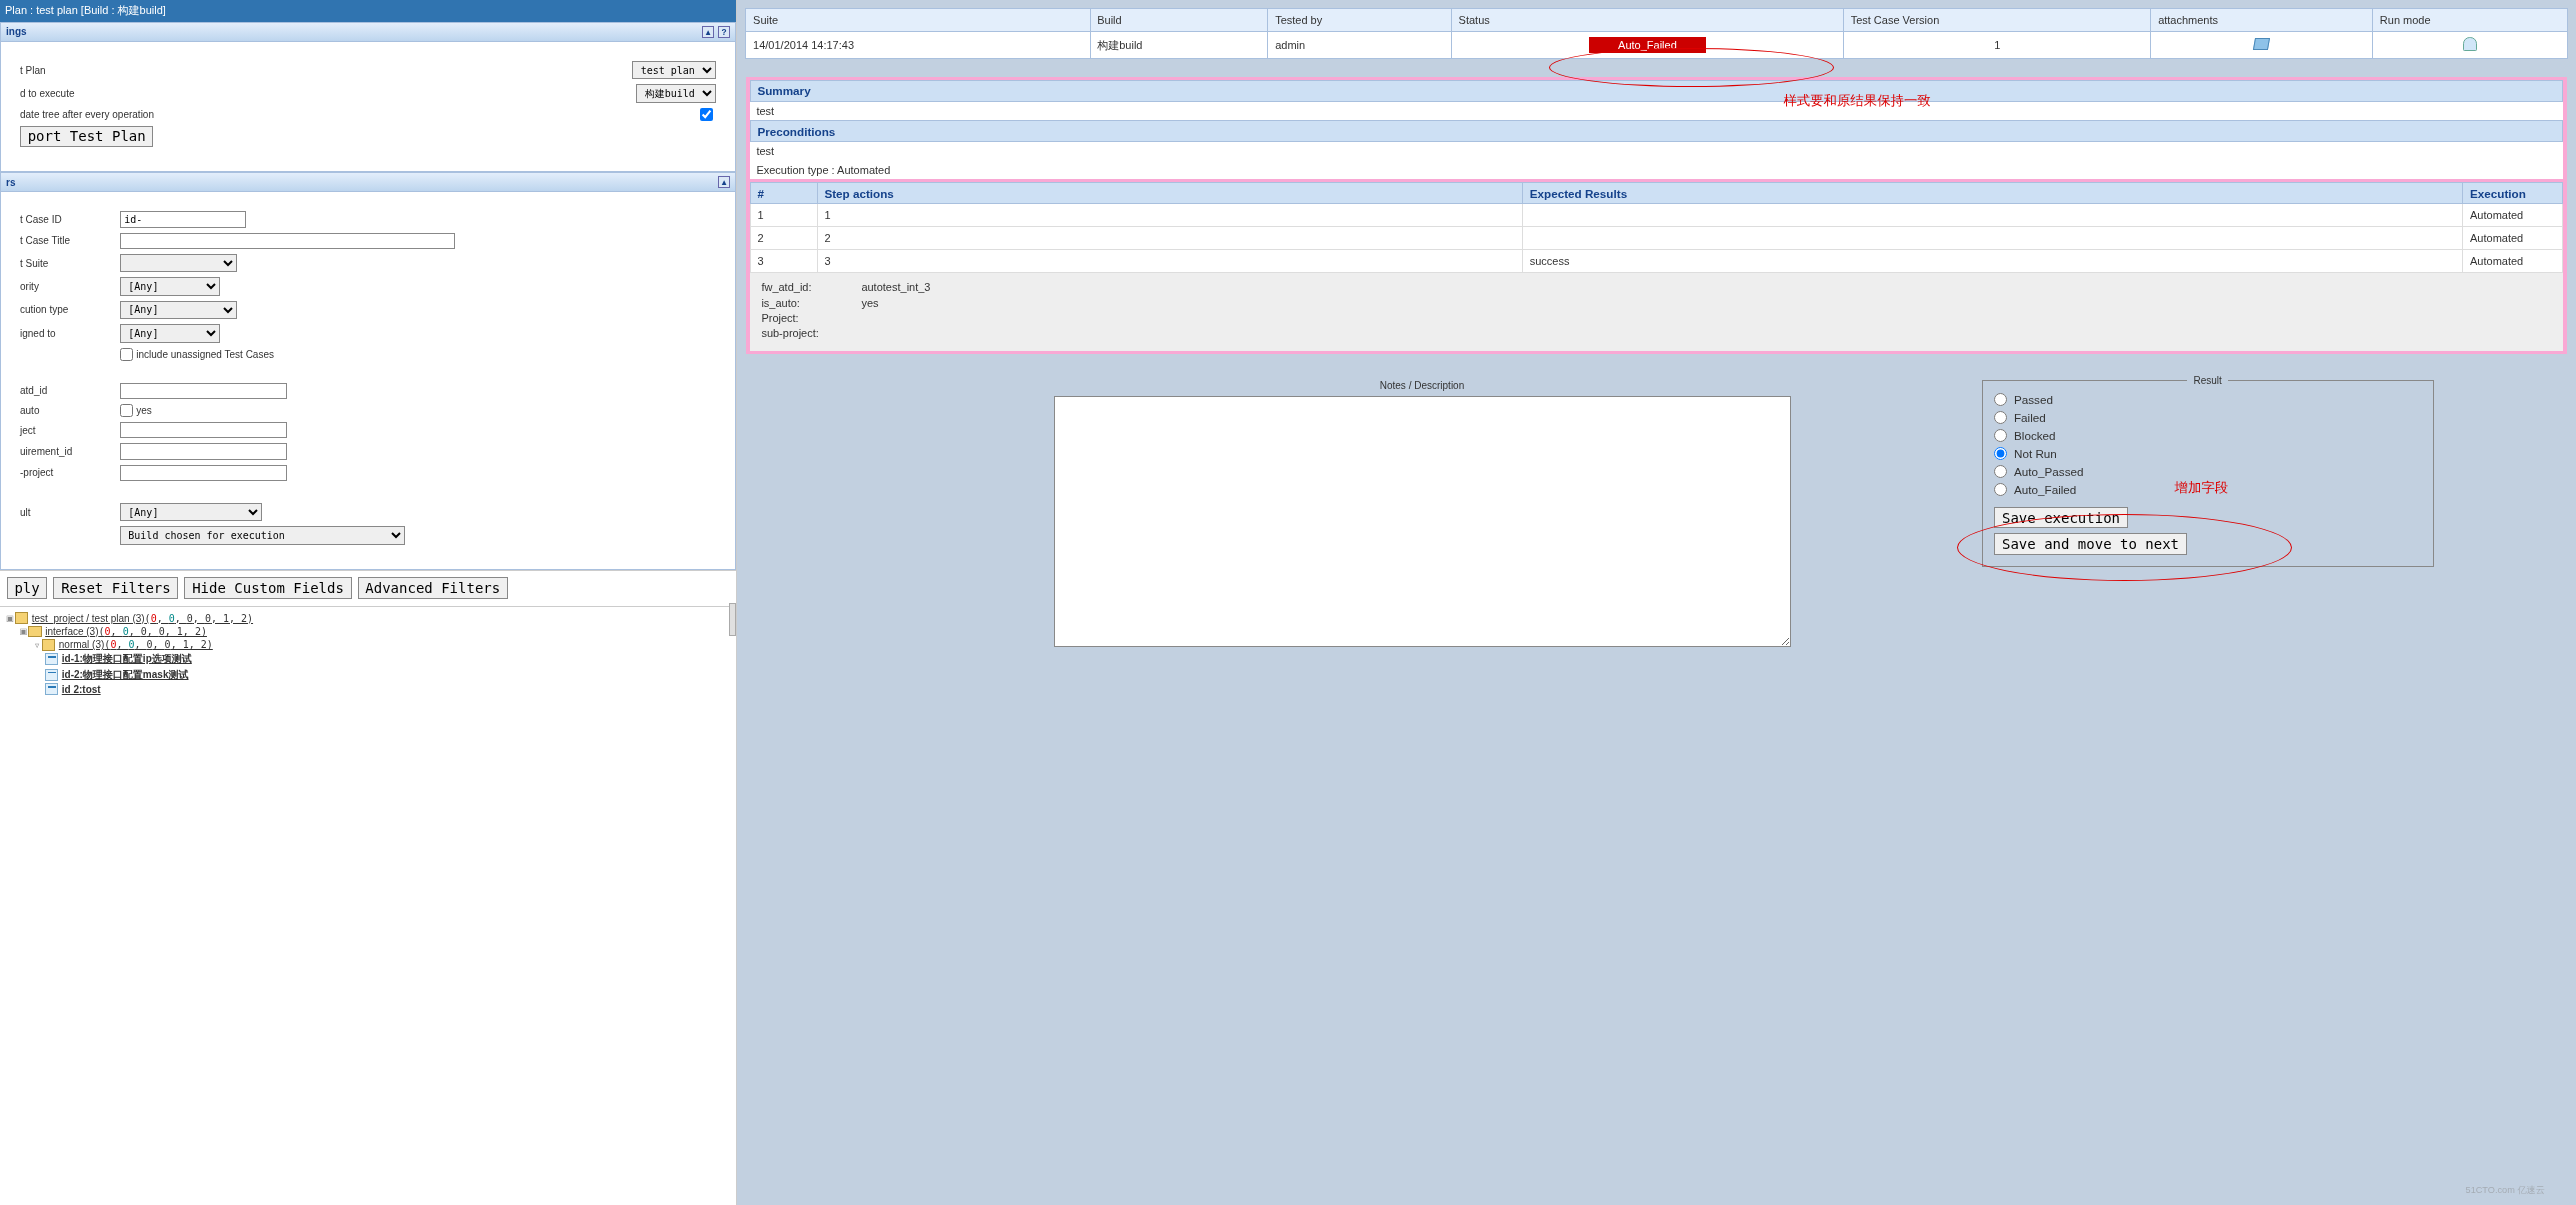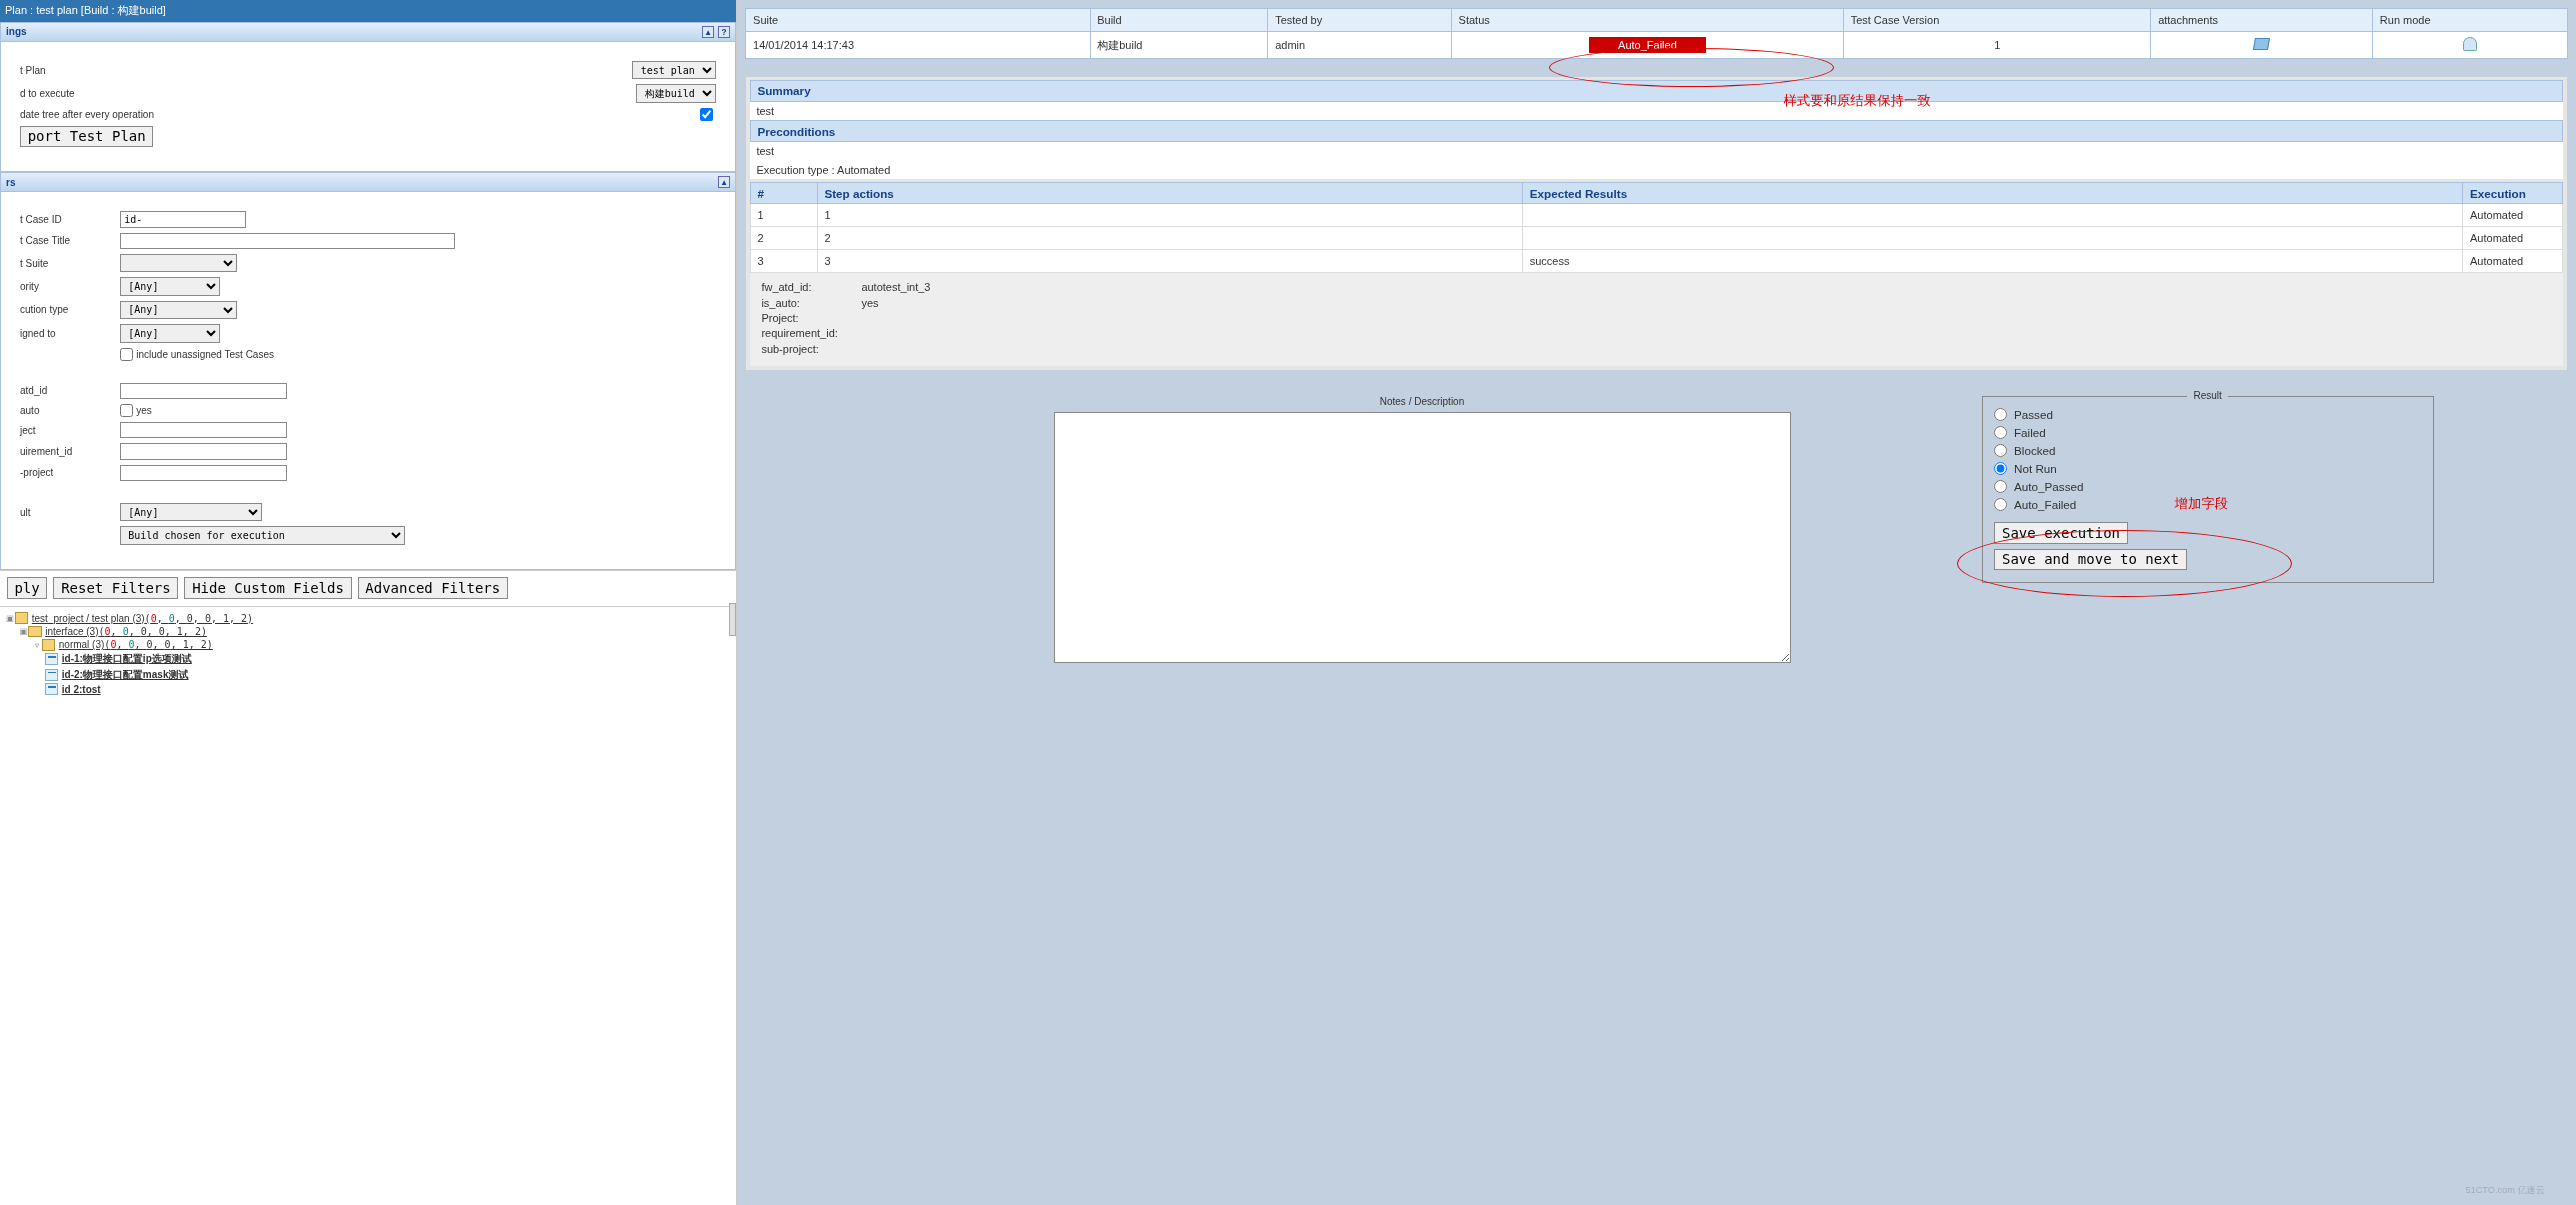--- a/index.html
+++ b/index.html
@@ -37,21 +37,21 @@
 .indent3 { padding-left: 40px; }
 
 
 .exec-table { width: 100%; background: #fff; border-collapse: collapse; }
 .exec-table th, .exec-table td { border: 0.8px solid #a9c0de; padding: 5px 6.7px; text-align: left; font-size: 11px; }
 .exec-table th { background: #e3eefb; font-weight: normal; }
 .status-failed { background: #cc0000; color: #fff; text-align: center; padding: 1.7px 6.7px; display: inline-block; min-width: 117px; }
 .oval { position: absolute; border: 1.7px solid #d00; border-radius: 50%; pointer-events: none; }
 .annotation { color: #d00; font-size: 13.4px; position: absolute; }
 
-.yellow-box { background: #e5e5e5; border: 0.8px solid #c2d0e0; padding: 3.3px; margin-top: 17px; }
+.yellow-box { background: #f9a8d4; border: 0.8px solid #c2d0e0; padding: 3.3px; margin-top: 17px; }
 .tl-section-header { background: #cde0f4; border: 0.8px solid #a9c0de; padding: 3.3px 6.7px; font-weight: bold; color: #15428b; font-size: 11.7px; }
 .tl-section-body { background: #fff; padding: 3.3px 6.7px; font-size: 11px; }
 .steps-table { width: 100%; border-collapse: collapse; margin-top: 3.3px; }
 .steps-table th { background: #cde0f4; border: 0.8px solid #a9c0de; padding: 3.3px 6.7px; color: #15428b; font-size: 11.7px; font-weight: bold; text-align: left; }
 .steps-table td { border: 0.8px solid #ddd; padding: 5px 6.7px; background: #fff; font-size: 11px; }
 .meta-box { background: #eee; padding: 8.4px 11.7px; font-size: 11px; }
 .meta-box .row { margin-bottom: 3.3px; }
 .meta-box .k { display: inline-block; width: 100px; }
 
 .bottom-area { display: flex; gap: 17px; margin-top: 25px; padding: 0 134px; }
@@ -278,21 +278,20 @@
               <td>success</td>
               <td>Automated</td>
             </tr>
           </tbody>
       </table>
 
       <div class="meta-box">
         <div class="row"><span class="k">fw_atd_id:</span><span>autotest_int_3</span></div>
         <div class="row"><span class="k">is_auto:</span><span>yes</span></div>
         <div class="row"><span class="k">Project:</span><span></span></div>
-        <div class="row"><span class="k">requirement_id:</span><span></span></div>
         <div class="row"><span class="k">sub-project:</span><span></span></div>
       </div>
     </div>
 
     <div class="bottom-area">
       <div class="notes-area">
         <div style="margin-bottom:5px;">Notes / Description</div>
         <textarea style=""></textarea>
       </div>
       <div class="result-box" style="position:relative;">

